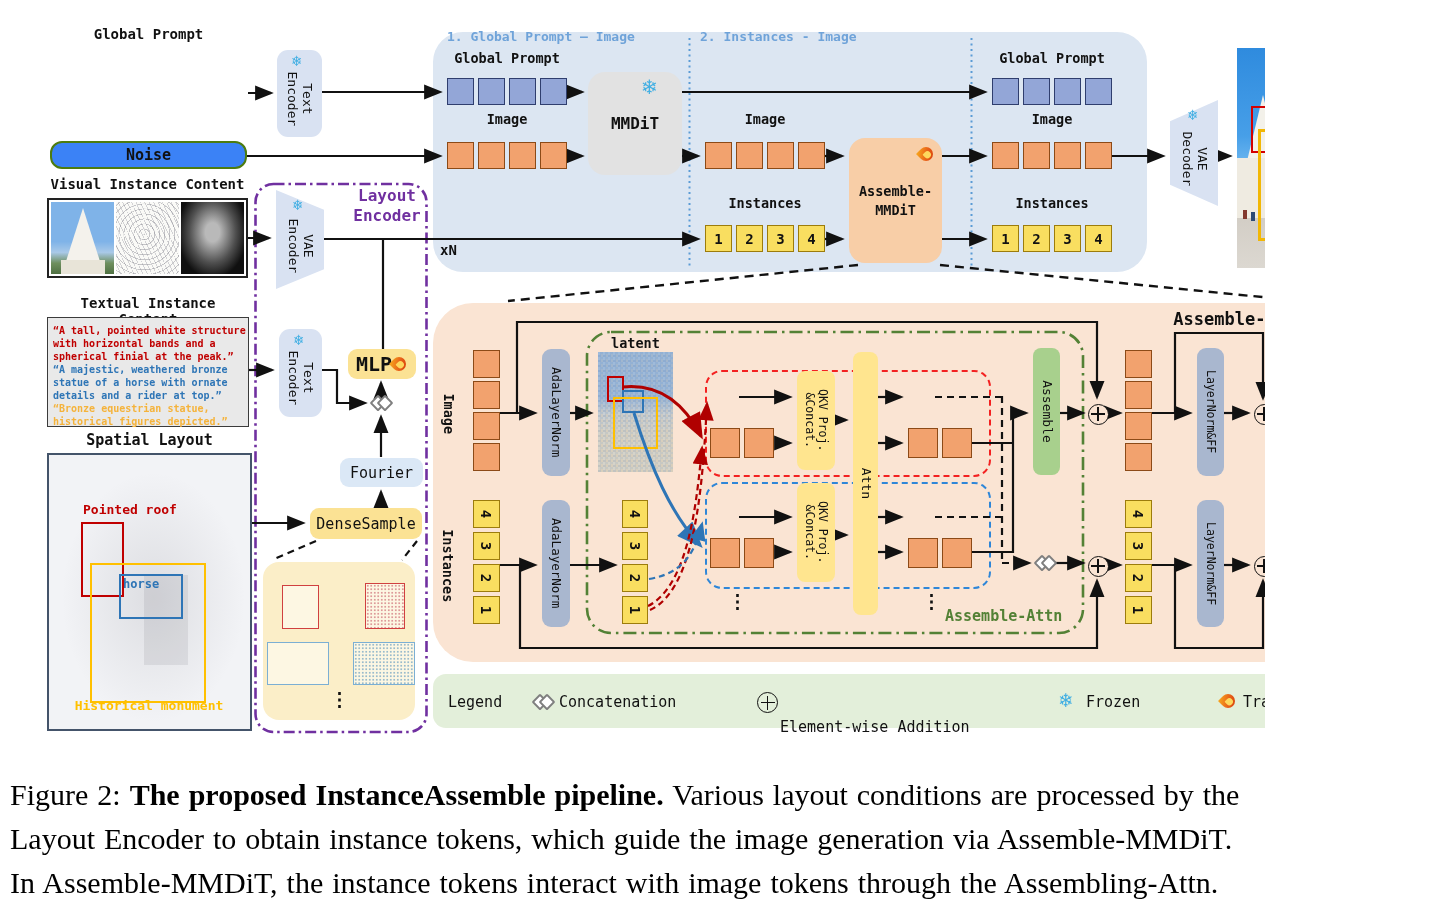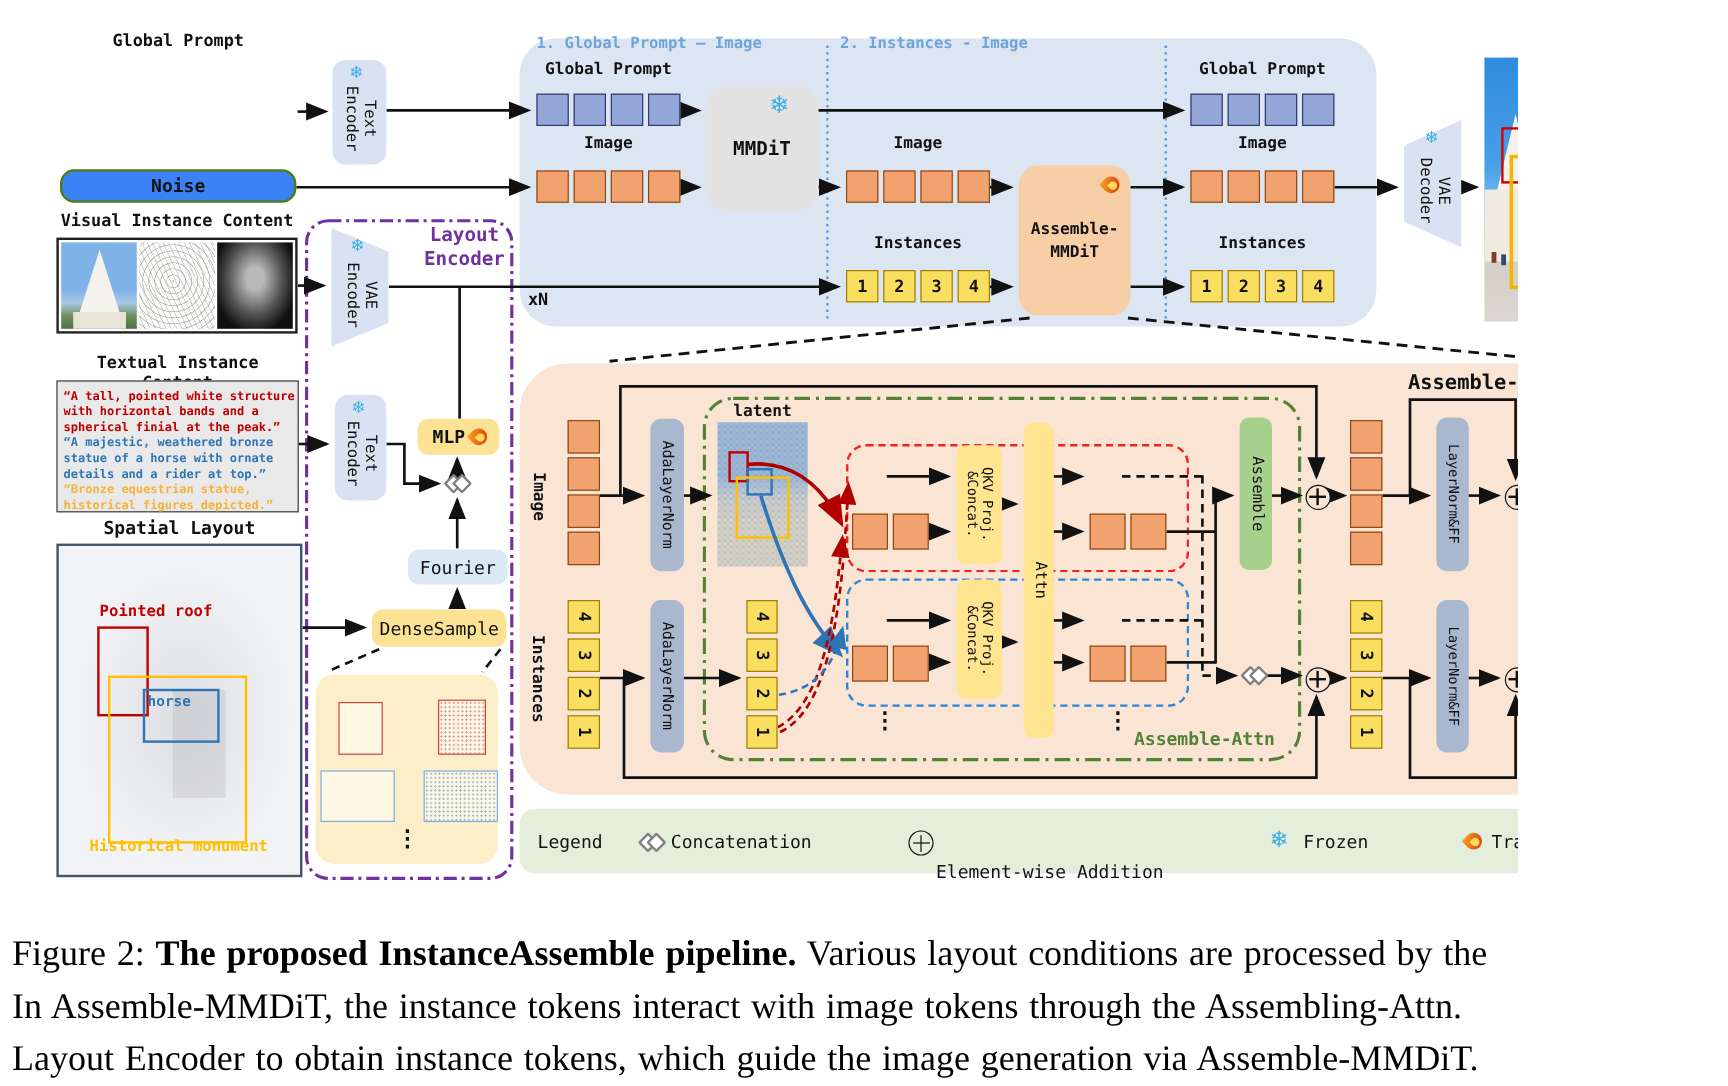--- a/index.html
+++ b/index.html
@@ -247,21 +247,21 @@
 Encoder</span>
   </div>
   <span class="snow" style="left:292px;top:198px;font-size:14px;">❄</span>
 
   <div class="vbox encbox" style="left:279px;top:329px;width:43px;height:88px;">
     <span class="vt" style="font-size:13px;margin-top:10px;">Text
 Encoder</span>
   </div>
   <span class="snow" style="left:293px;top:333px;font-size:14px;">❄</span>
 
-  <div class="abs ylwbox ctr" style="left:348px;top:349px;width:68px;height:30px;font-size:15px;font-weight:700;">
+  <div class="abs ylwbox ctr" style="left:348px;top:349px;width:68px;height:30px;font-size:20px;font-weight:700;">
     <span style="margin-right:16px;">MLP</span>
   </div>
   <span class="flame" style="left:392px;top:357px;"></span>
   <div class="ccat" style="left:371px;top:396px;">
       <i></i>
       <i></i>
     </div>
 
   <div class="abs fourbox ctr" style="left:340px;top:458px;width:83px;height:29px;font-size:15px;">Fourier</div>
   <div class="abs ylwbox ctr" style="left:310px;top:508px;width:112px;height:31px;font-size:15px;">DenseSample</div>
@@ -553,17 +553,17 @@
   <div class="abs" style="left:559px;top:693px;font-size:15px;z-index:3;">Concatenation</div>
   <div class="oplus onlegend" style="left:757px;top:692px;"></div>
   <div class="abs" style="left:780px;top:693px;font-size:15px;z-index:3;margin-top:25px;">Element-wise Addition</div>
   <span class="snow" style="left:1058px;top:691px;font-size:19px;">❄</span>
   <div class="abs" style="left:1086px;top:693px;font-size:15px;z-index:3;">Frozen</div>
   <span class="flame" style="left:1221px;top:694px;"></span>
   <div class="abs" style="left:1243px;top:693px;font-size:15px;z-index:3;">Trainable(LoRA)</div>
 
   <div class="caption" style="left:10px;top:773px;width:1424px;">
     <div><span>Figure 2: </span><b>The proposed InstanceAssemble pipeline.</b><span> Various layout conditions are processed by the</span></div>
+    <div>Layout Encoder to obtain instance tokens, which guide the image generation via Assemble-MMDiT.</div>
     <div>In Assemble-MMDiT, the instance tokens interact with image tokens through the Assembling-Attn.</div>
-    <div>Layout Encoder to obtain instance tokens, which guide the image generation via Assemble-MMDiT.</div>
   </div>
 
 </div>
 
 </body></html>

